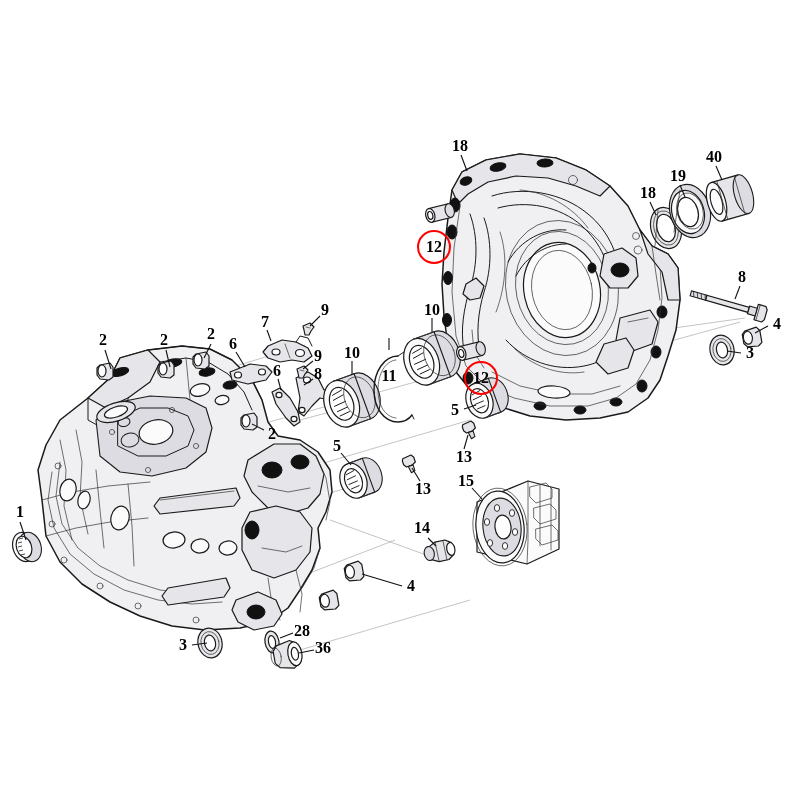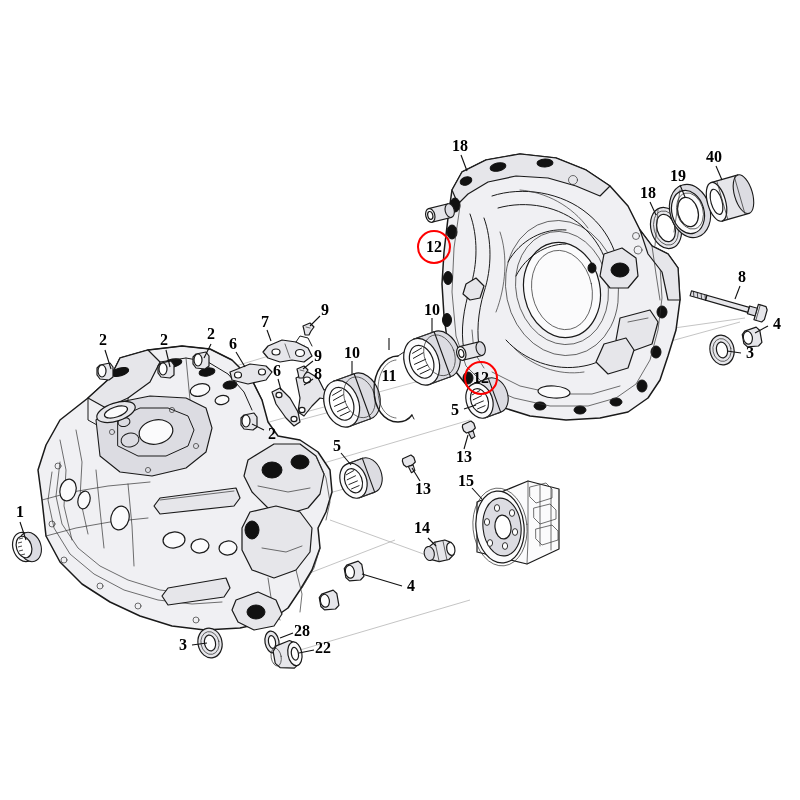--- a/index.html
+++ b/index.html
@@ -588,21 +588,21 @@
       <div class="callout-label" style="left: 389px; top: 330px; margin-top: 46px;">11</div>
       <div class="callout-label" style="left: 423px; top: 489px;">13</div>
       <div class="callout-label" style="left: 464px; top: 457px;">13</div>
       <div class="callout-label" style="left: 422px; top: 528px;">14</div>
       <div class="callout-label" style="left: 466px; top: 481px;">15</div>
       <div class="callout-label" style="left: 742px; top: 277px;">8</div>
       <div class="callout-label" style="left: 648px; top: 193px;">18</div>
       <div class="callout-label" style="left: 678px; top: 176px;">19</div>
       <div class="callout-label" style="left: 714px; top: 157px;">40</div>
       <div class="callout-label" style="left: 302px; top: 631px;">28</div>
-      <div class="callout-label" style="left: 323px; top: 648px;">22</div>
+      <div class="callout-label" style="left: 323px; top: 648px;">36</div>
       <div class="callout-label" style="left: 460px; top: 146px;">18</div>
     </div>
 
   <div id="highlight-layer">
       <div class="highlight-ring" style="left: 434px; top: 247px; width: 34px; height: 34px; border-color: rgb(254, 0, 0);"></div>
       <div class="highlight-num" style="left: 434px; top: 247px;">12</div>
       <div class="highlight-ring" style="left: 481px; top: 378px; width: 34px; height: 34px; border-color: rgb(254, 0, 0);"></div>
       <div class="highlight-num" style="left: 481px; top: 378px;">12</div>
     </div>
 

